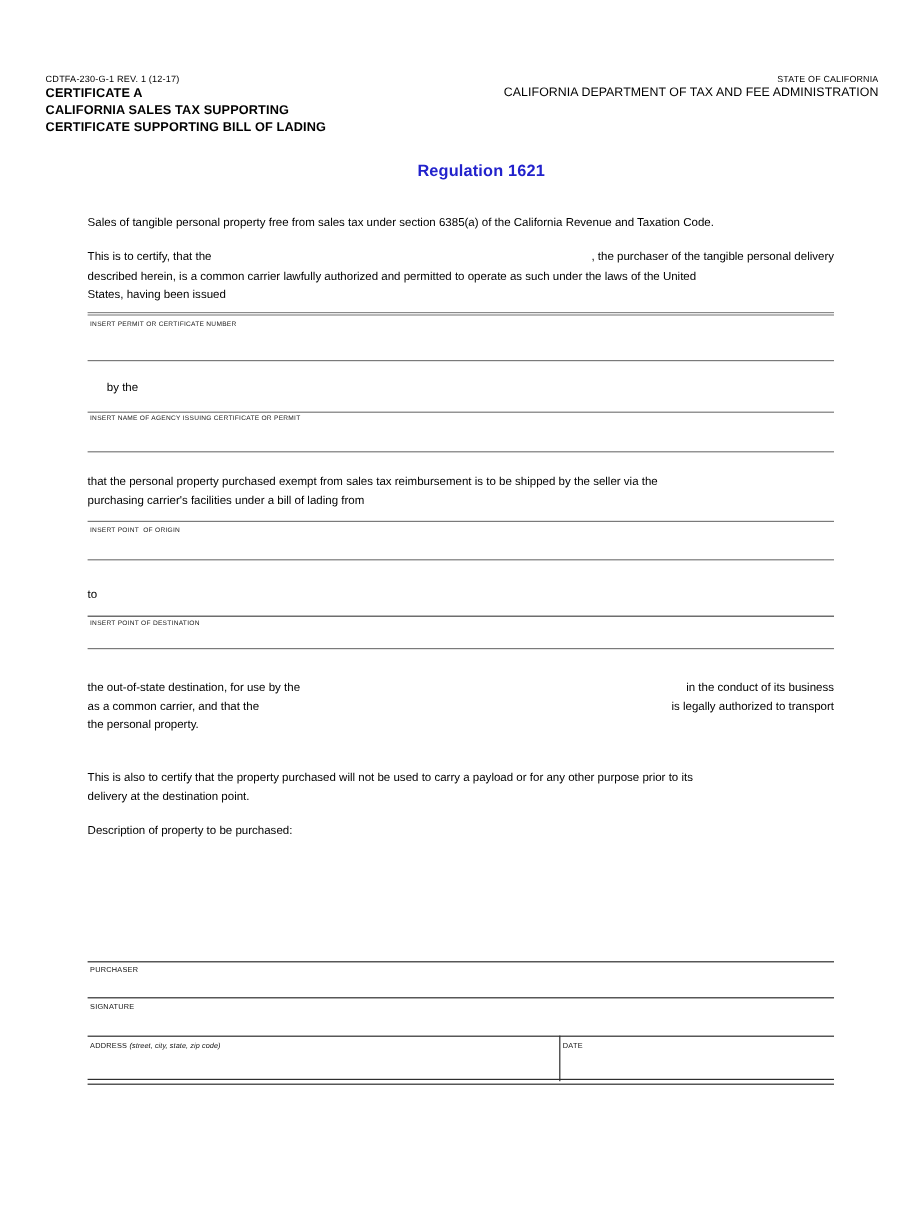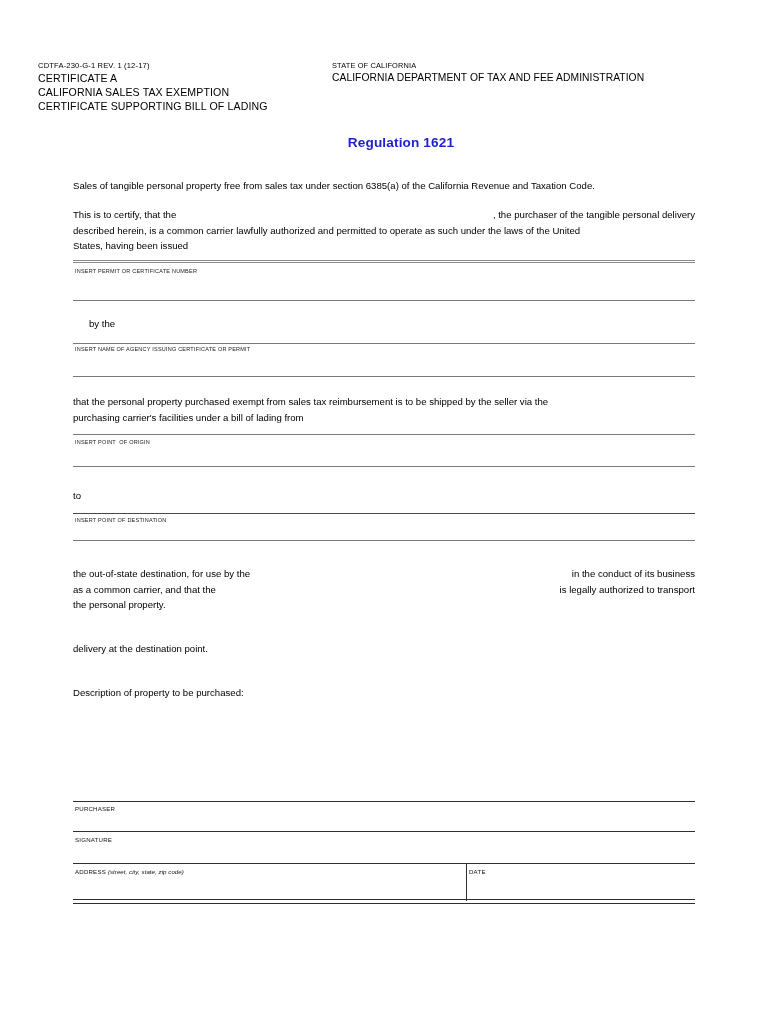--- a/index.html
+++ b/index.html
@@ -41,29 +41,30 @@
     width: 330px;
   }
   .form-code {
     font-size: 7.6px;
     line-height: 11px;
     letter-spacing: 0.02em;
     color: #000;
   }
   .hdr-title {
     font-size: 10.6px;
-    font-weight: normal;
+    font-weight: bold;
     line-height: 14.2px;
     letter-spacing: 0.01em;
     white-space: nowrap;
   }
   .hdr-right {
     position: absolute;
     right: 0;
     top: 0;
+    text-align: right;
     width: 400px;
   }
   .state-of {
     font-size: 7.4px;
     line-height: 11px;
     letter-spacing: 0.02em;
   }
   .dept-name {
     font-size: 10.3px;
     line-height: 14px;
@@ -166,21 +167,21 @@
 </style>
 </head>
 <body>
 
 <div class="page">
 
   <div class="header">
     <div class="hdr-left">
       <div class="form-code">CDTFA-230-G-1 REV. 1 (12-17)</div>
       <div class="hdr-title">CERTIFICATE A</div>
-      <div class="hdr-title">CALIFORNIA SALES TAX EXEMPTION</div>
+      <div class="hdr-title">CALIFORNIA SALES TAX SUPPORTING</div>
       <div class="hdr-title">CERTIFICATE SUPPORTING BILL OF LADING</div>
     </div>
     <div class="hdr-right">
       <div class="state-of">STATE OF CALIFORNIA</div>
       <div class="dept-name">CALIFORNIA DEPARTMENT OF TAX AND FEE ADMINISTRATION</div>
     </div>
   </div>
 
   <div class="reg-title" style="color: rgb(34, 34, 204);">Regulation 1621</div>
 
@@ -226,20 +227,21 @@
       <span>in the conduct of its business</span>
     </div>
     <div class="gapline">
       <span class="spread-a">as a common carrier, and that the</span>
       <span class="spread-b">is legally authorized to transport</span>
     </div>
     <div>the personal property.</div>
   </div>
 
   <div class="body-block" style="top:641px;">
+    <div>This is also to certify that the property purchased will not be used to carry a payload or for any other purpose prior to its</div>
     <div>delivery at the destination point.</div>
   </div>
 
   <div class="body-block" style="top:685px;">Description of property to be purchased:</div>
 
   <div style="position:absolute;left:73px;top:700px;width:622px;height:100px;"></div>
 
   <div class="sig-rule" style="top:801px;"></div>
   <div class="sig-label" style="top:805px;">PURCHASER</div>
 

